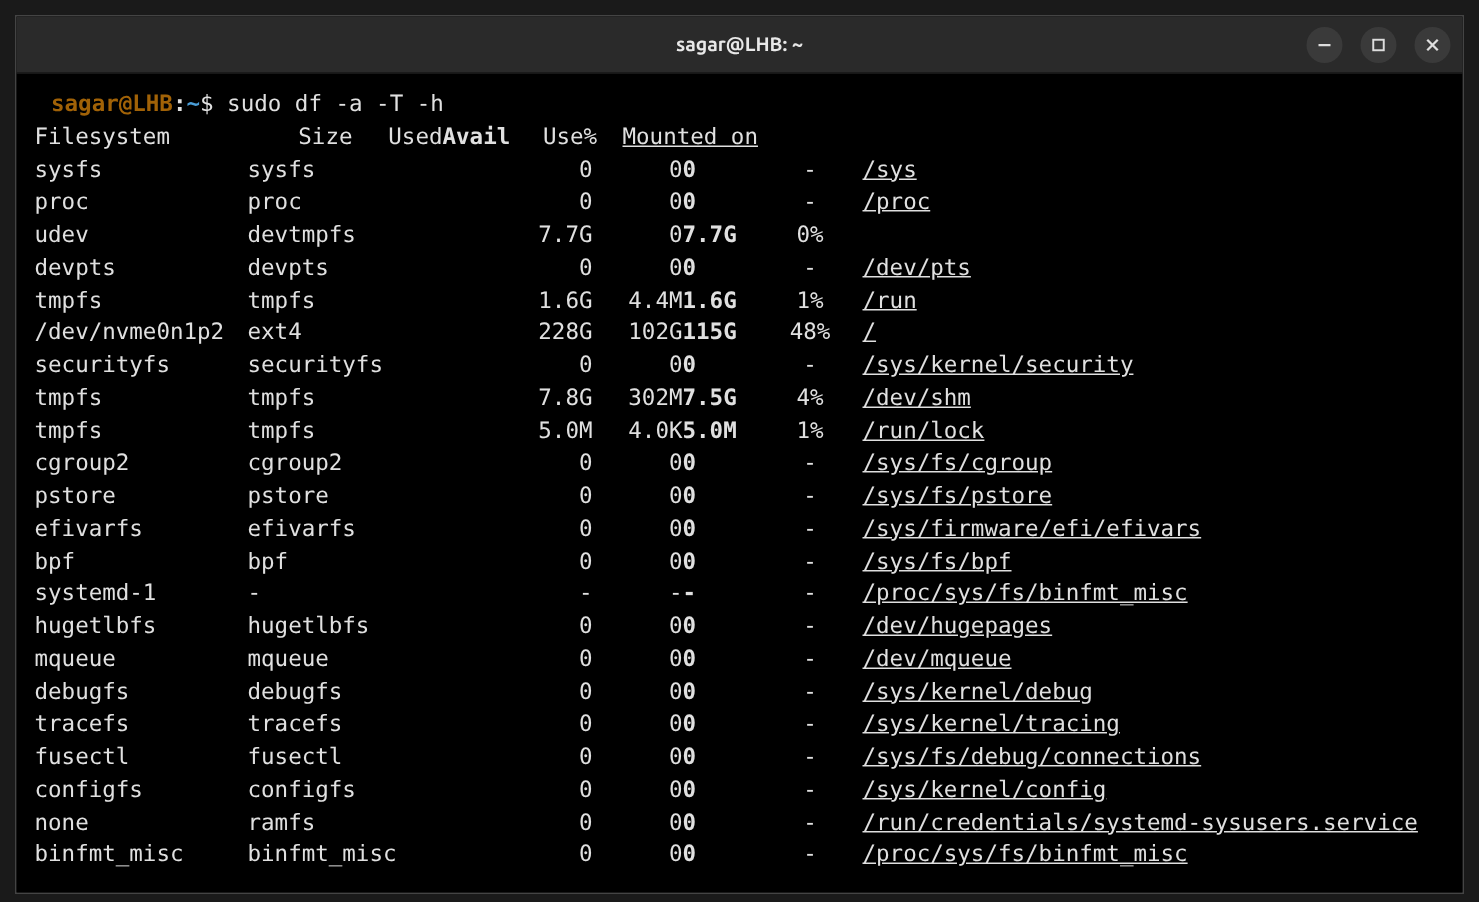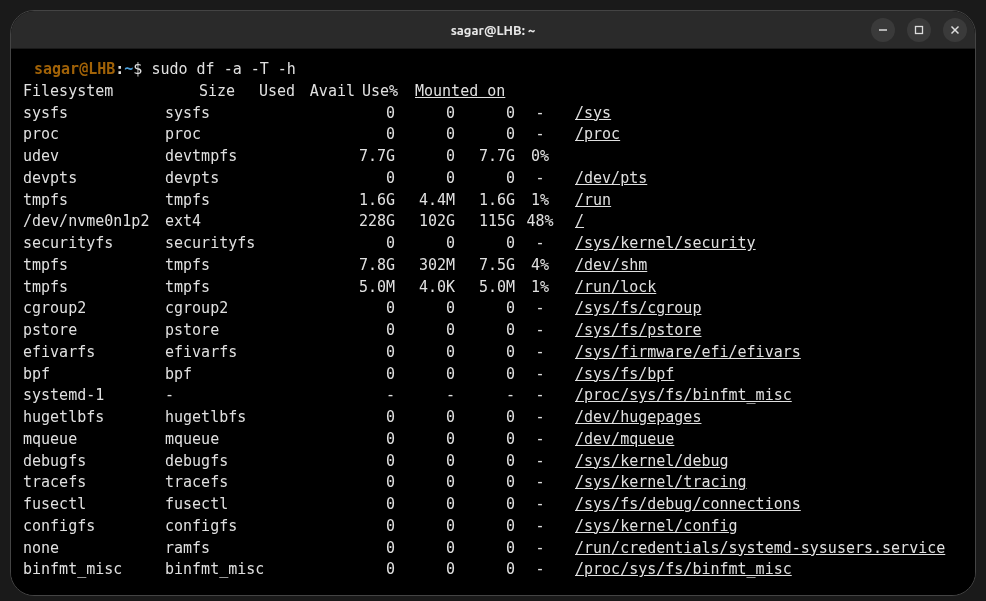--- a/index.html
+++ b/index.html
@@ -10,21 +10,21 @@
     color: #e0e0e0;
     display: flex;
     justify-content: center;
     align-items: center;
     min-height: 100vh;
     padding: 10px;
   }
   .window {
     width: 966px;
     background: #000;
-    border-radius: 24px;
+    border-radius: 0;
     overflow: hidden;
     border: 1px solid #444;
   }
   .titlebar {
     height: 38px;
     background: #2a2a2a;
     display: flex;
     align-items: center;
     justify-content: center;
     position: relative;
@@ -65,21 +65,21 @@
   .prompt-user { color: #a16207; font-weight: bold; margin-left: 11px; }
   .prompt-colon { color: #e0e0e0; font-weight: bold; }
   .prompt-path { color: #4a9ed8; font-weight: bold; }
   .prompt-dollar { color: #e0e0e0; }
   .cmd { color: #e0e0e0; }
   .row { display: flex; }
   .c-fs   { width: 142px; }
   .c-type { width: 160px; }
   .c-size { width: 70px; text-align: right; }
   .c-used { width: 60px; text-align: right; }
-  .c-avail{ width: 60px; text-align: right; }
+  .c-avail{ width: 60px; text-align: left; font-weight: bold; }
   .c-usep { width: 50px; text-align: center; }
   .c-mnt  { padding-left: 10px; flex: 1; white-space: nowrap; overflow: hidden; text-decoration: underline; }
 </style>
 </head>
 <body>
 
 <div class="window">
 
   <div class="titlebar">
     <span class="title">sagar@LHB: ~</span>

